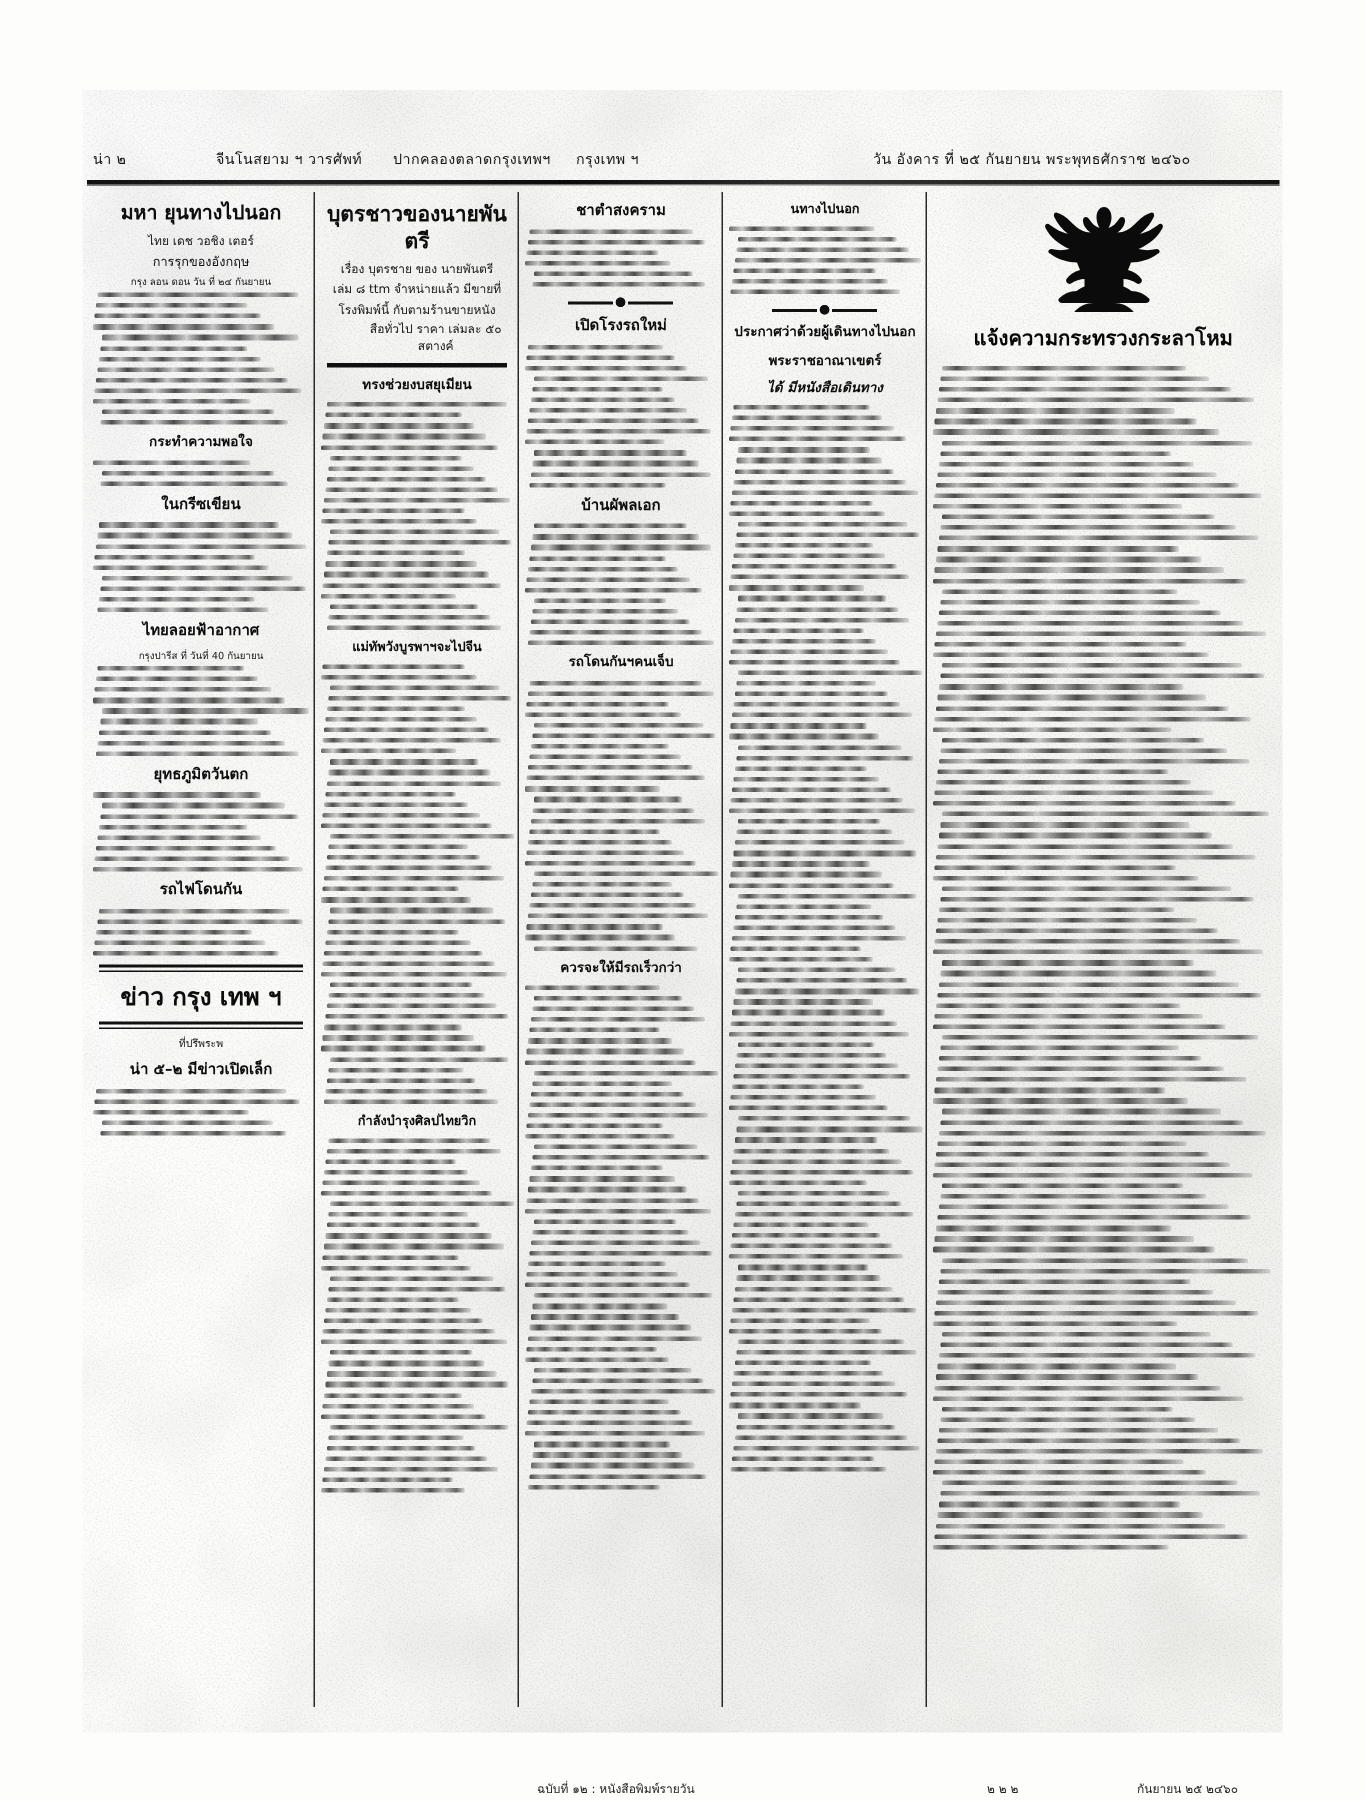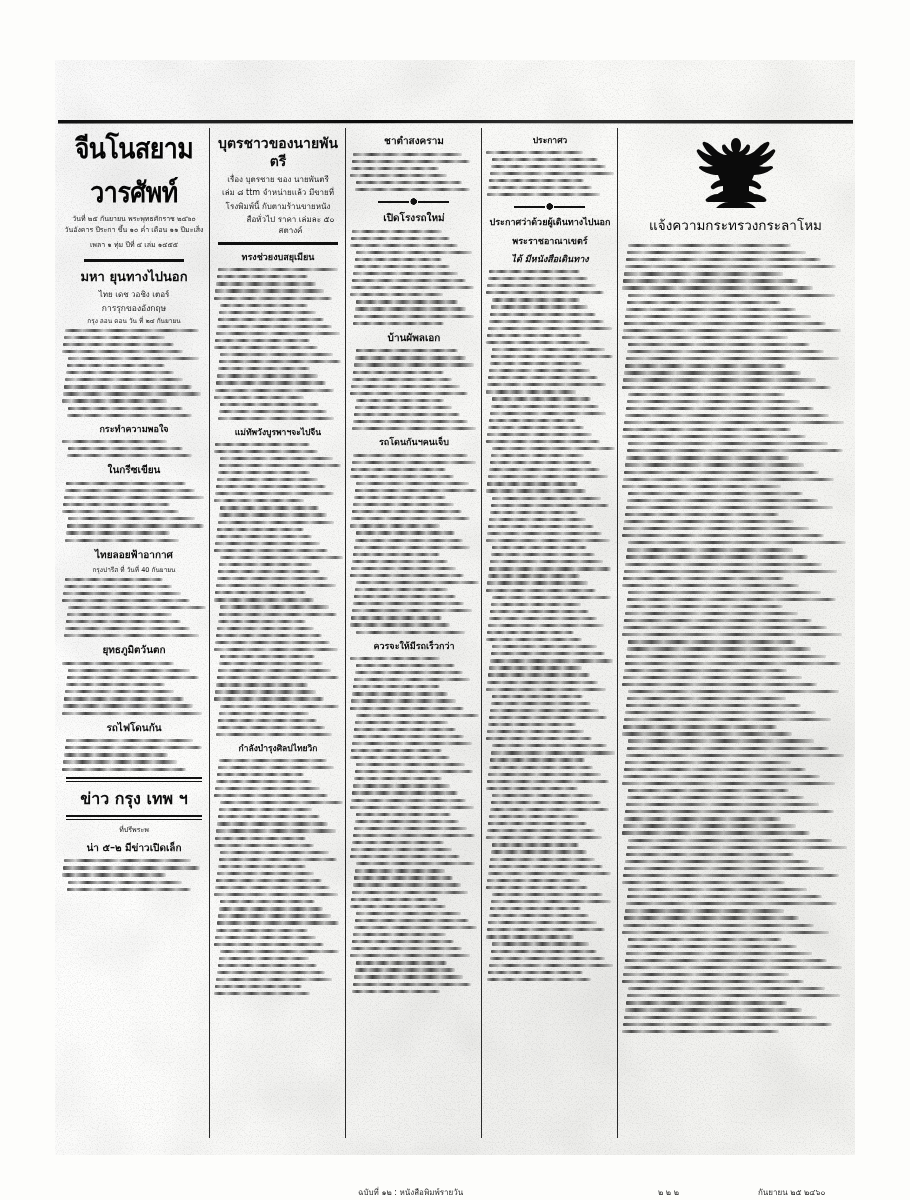--- a/index.html
+++ b/index.html
@@ -142,21 +142,21 @@
     font-weight: bold;
     letter-spacing: -0.5px;
     color:#060606;
     margin: 2px 0 4px 0;
     transform: scaleY(1.12);
   }
   .mast-sub { text-align:center; font-size:7px; color:#161616; line-height:1.6; }
   
   .garuda { display:block; margin: 6px auto 2px auto; }
   .notice-title {
-    text-align:center; font-weight:normal; font-size:13.5px; color:#080808;
+    text-align:center; font-weight:bold; font-size:13.5px; color:#080808;
     margin: 6px 0 8px 0;
   }
   .sig { font-size:7.5px; color:#161616; line-height:1.8; }
   .sig .r { text-align:right; }
   .sig .c { text-align:center; }
   .footer-marks{
     position:absolute; bottom:14px; left:58px; width:795px;
     font-size:8px; color:#222;
   }
 </style>
@@ -175,31 +175,31 @@
       </filter>
       <filter id="smudge">
         <feTurbulence type="fractalNoise" baseFrequency="0.012" numOctaves="2" seed="3"></feTurbulence>
         <feColorMatrix type="matrix" values="0 0 0 0 0  0 0 0 0 0  0 0 0 0 0  0.5 0 0 0 -0.22"></feColorMatrix>
       </filter>
     </defs>
     <rect width="800" height="1095" filter="url(#sp)" opacity="0.55"></rect>
     <rect width="800" height="1095" filter="url(#smudge)" opacity="0.5"></rect>
   </svg>
 
+  <div class="hdr">
+    <span class="l" style="left:0;">น่า ๒</span>
+    <span class="l" style="left:82px;">จีนโนสยาม ฯ วารศัพท์</span>
+    <span class="l" style="left:200px;">ปากคลองตลาดกรุงเทพฯ</span>
+    <span class="l" style="left:322px;">กรุงเทพ ฯ</span>
+    <span class="l" style="left:520px;">วัน อังคาร ที่ ๒๕ กันยายน พระพุทธศักราช ๒๔๖๐</span>
+  </div>
   <div class="rule-top"></div>
 
   <div class="cols" id="cols">
       <div class="col" style="left: 0px; width: 152px;">
-        <div>
-          <div class="mast-title">จีนโนสยามวารศัพท์</div>
-          <div class="mast-sub">วันที่ ๒๕ กันยายน พระพุทธศักราช ๒๔๖๐</div>
-          <div class="mast-sub">วันอังคาร ปีระกา ขึ้น ๑๐ ค่ำ เดือน ๑๑ ปีมะเส็ง</div>
-          <div class="mast-sub" style="margin-top: 4px;">เพลา ๑ ทุ่ม ปีที่ ๔ เล่ม ๑๔๕๕</div>
-          <div class="hr-bold" style="margin: 7px 22px;"></div>
-        </div>
         <div class="headline" style="font-size: 13px;">มหา ยุนทางไปนอก</div>
         <div class="sub" style="font-size: 8px;">ไทย เดช วอชิง เตอร์</div>
         <div class="sub" style="font-size: 8.5px;">การรุกของอังกฤษ</div>
         <div class="sub" style="font-size: 6.5px;">กรุง ลอน ดอน วัน ที่ ๒๔ กันยายน</div>
         <div class="body-line v2" style="width: 93%; margin-left: 3px;"></div>
         <div class="body-line v3" style="width: 70%; margin-left: 2px;"></div>
         <div class="body-line" style="width: 77%; margin-left: 1px;"></div>
         <div class="body-line v2" style="width: 84%; margin-left: 0px;"></div>
         <div class="body-line v3" style="width: 91%; margin-left: 6px;"></div>
         <div class="body-line" style="width: 68%; margin-left: 5px;"></div>
@@ -487,21 +487,21 @@
         <div class="body-line v2" style="width: 87%; margin-left: 1px;"></div>
         <div class="body-line v3" style="width: 94%; margin-left: 0px;"></div>
         <div class="body-line" style="width: 71%; margin-left: 6px;"></div>
         <div class="body-line v2" style="width: 78%; margin-left: 5px;"></div>
         <div class="body-line v3" style="width: 85%; margin-left: 4px;"></div>
         <div class="body-line" style="width: 92%; margin-left: 3px;"></div>
         <div class="body-line v2" style="width: 69%; margin-left: 2px;"></div>
       </div>
       <div class="vrule" style="left: 423px;"></div>
       <div class="col" style="left: 424px; width: 136px;">
-        <div class="headline" style="font-size: 8.5px;">ประกาศว</div>
+        <div class="headline" style="font-size: 8.5px;">นทางไปนอก</div>
         <div class="body-line v3" style="width: 76%; margin-left: 0px;"></div>
         <div class="body-line" style="width: 83%; margin-left: 6px;"></div>
         <div class="body-line v2" style="width: 90%; margin-left: 5px;"></div>
         <div class="body-line v3" style="width: 97%; margin-left: 4px;"></div>
         <div class="body-line" style="width: 74%; margin-left: 3px;"></div>
         <div class="body-line v2" style="width: 81%; margin-left: 2px;"></div>
         <div class="body-line v3" style="width: 88%; margin-left: 1px;"></div>
         <div class="orn"></div>
         <div class="headline" style="font-size: 9px;">ประกาศว่าด้วยผู้เดินทางไปนอก</div>
         <div class="headline" style="font-size: 9px;">พระราชอาณาเขตร์</div>

